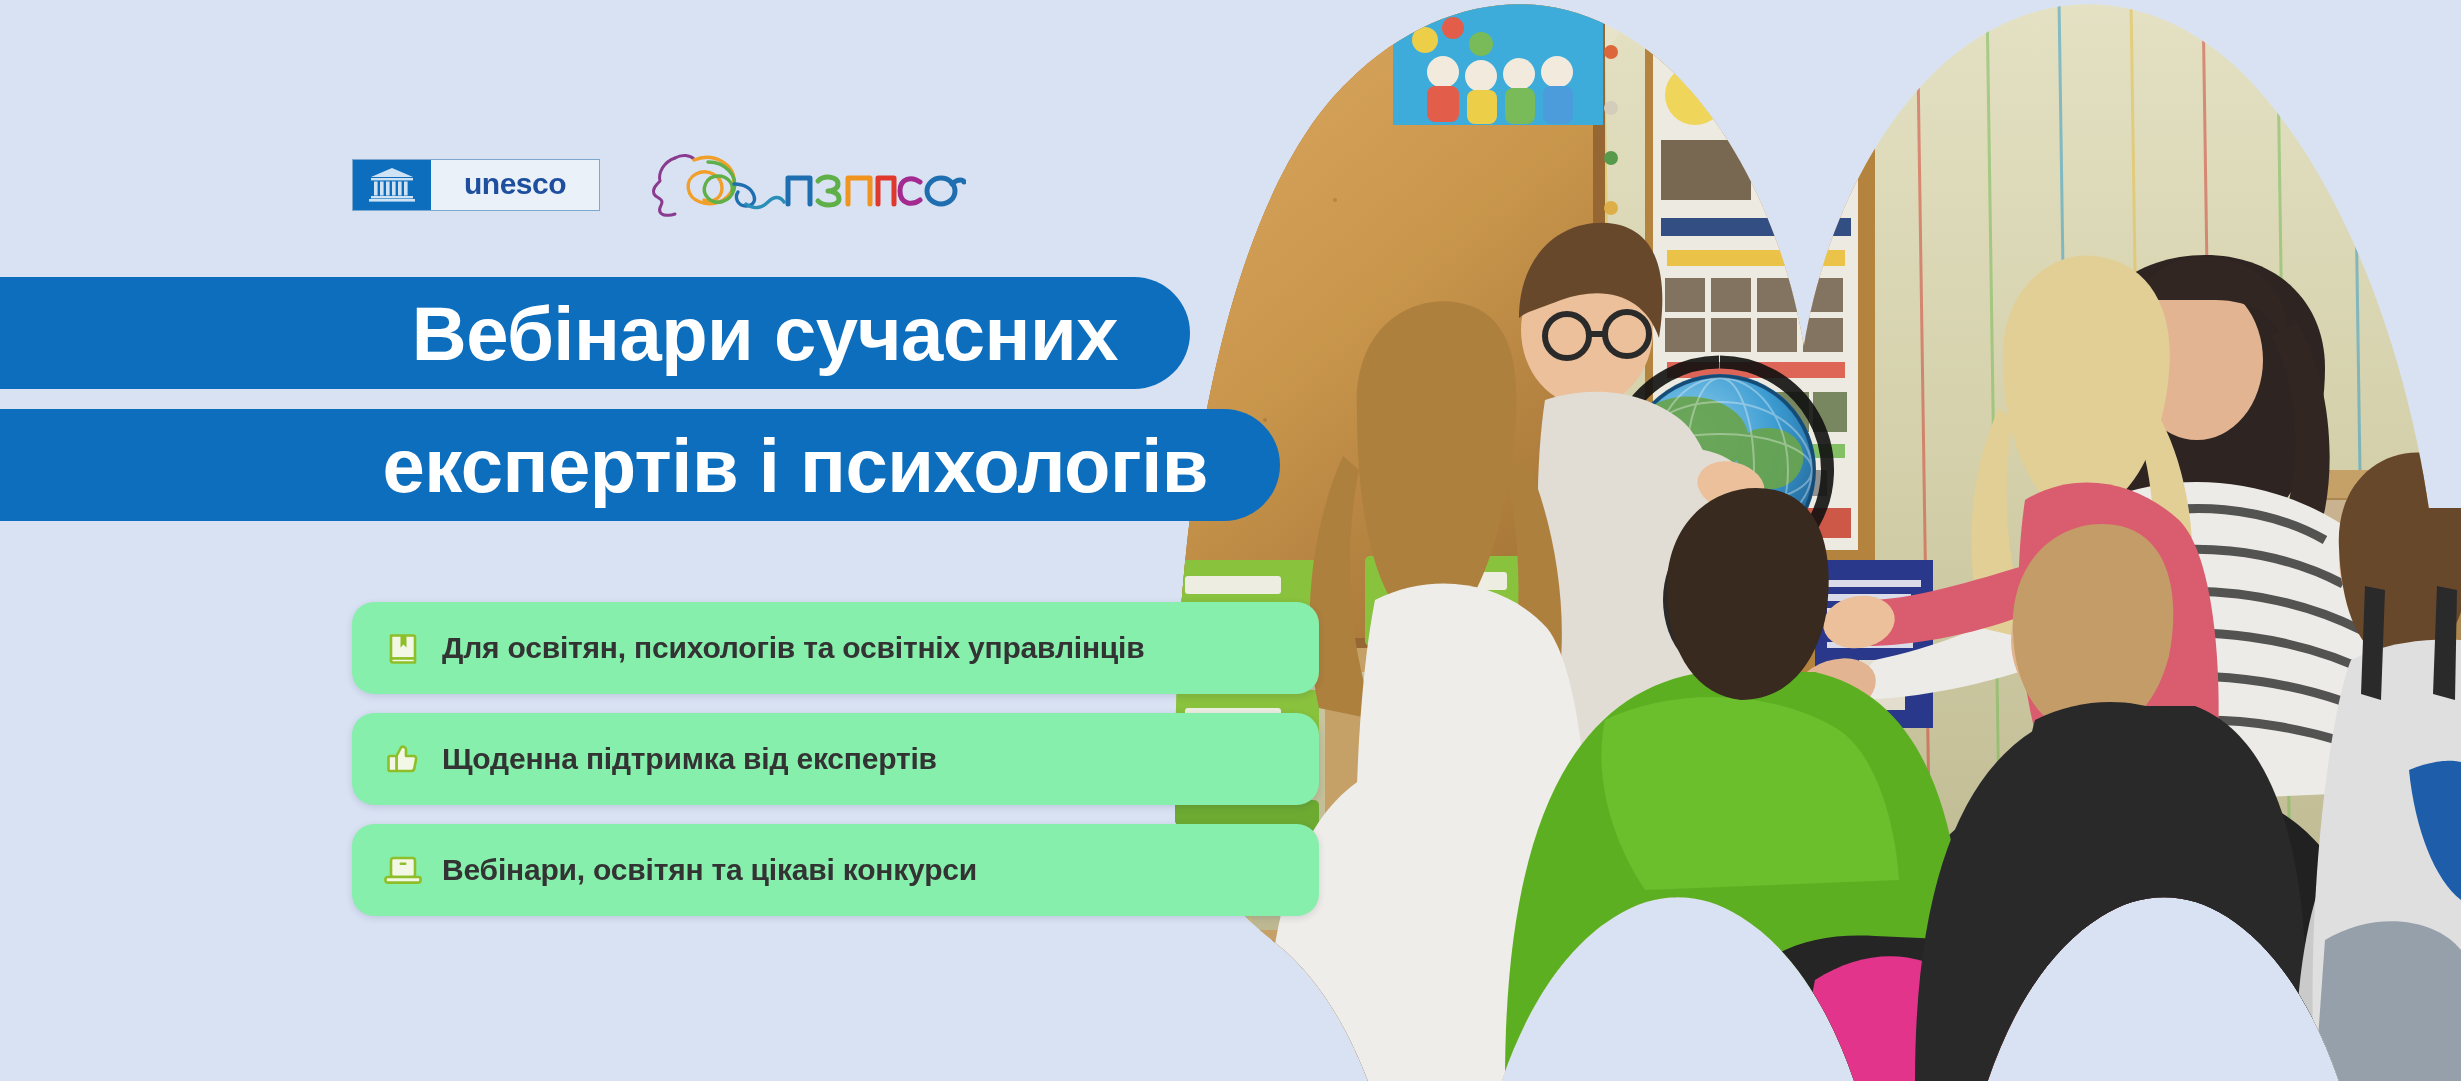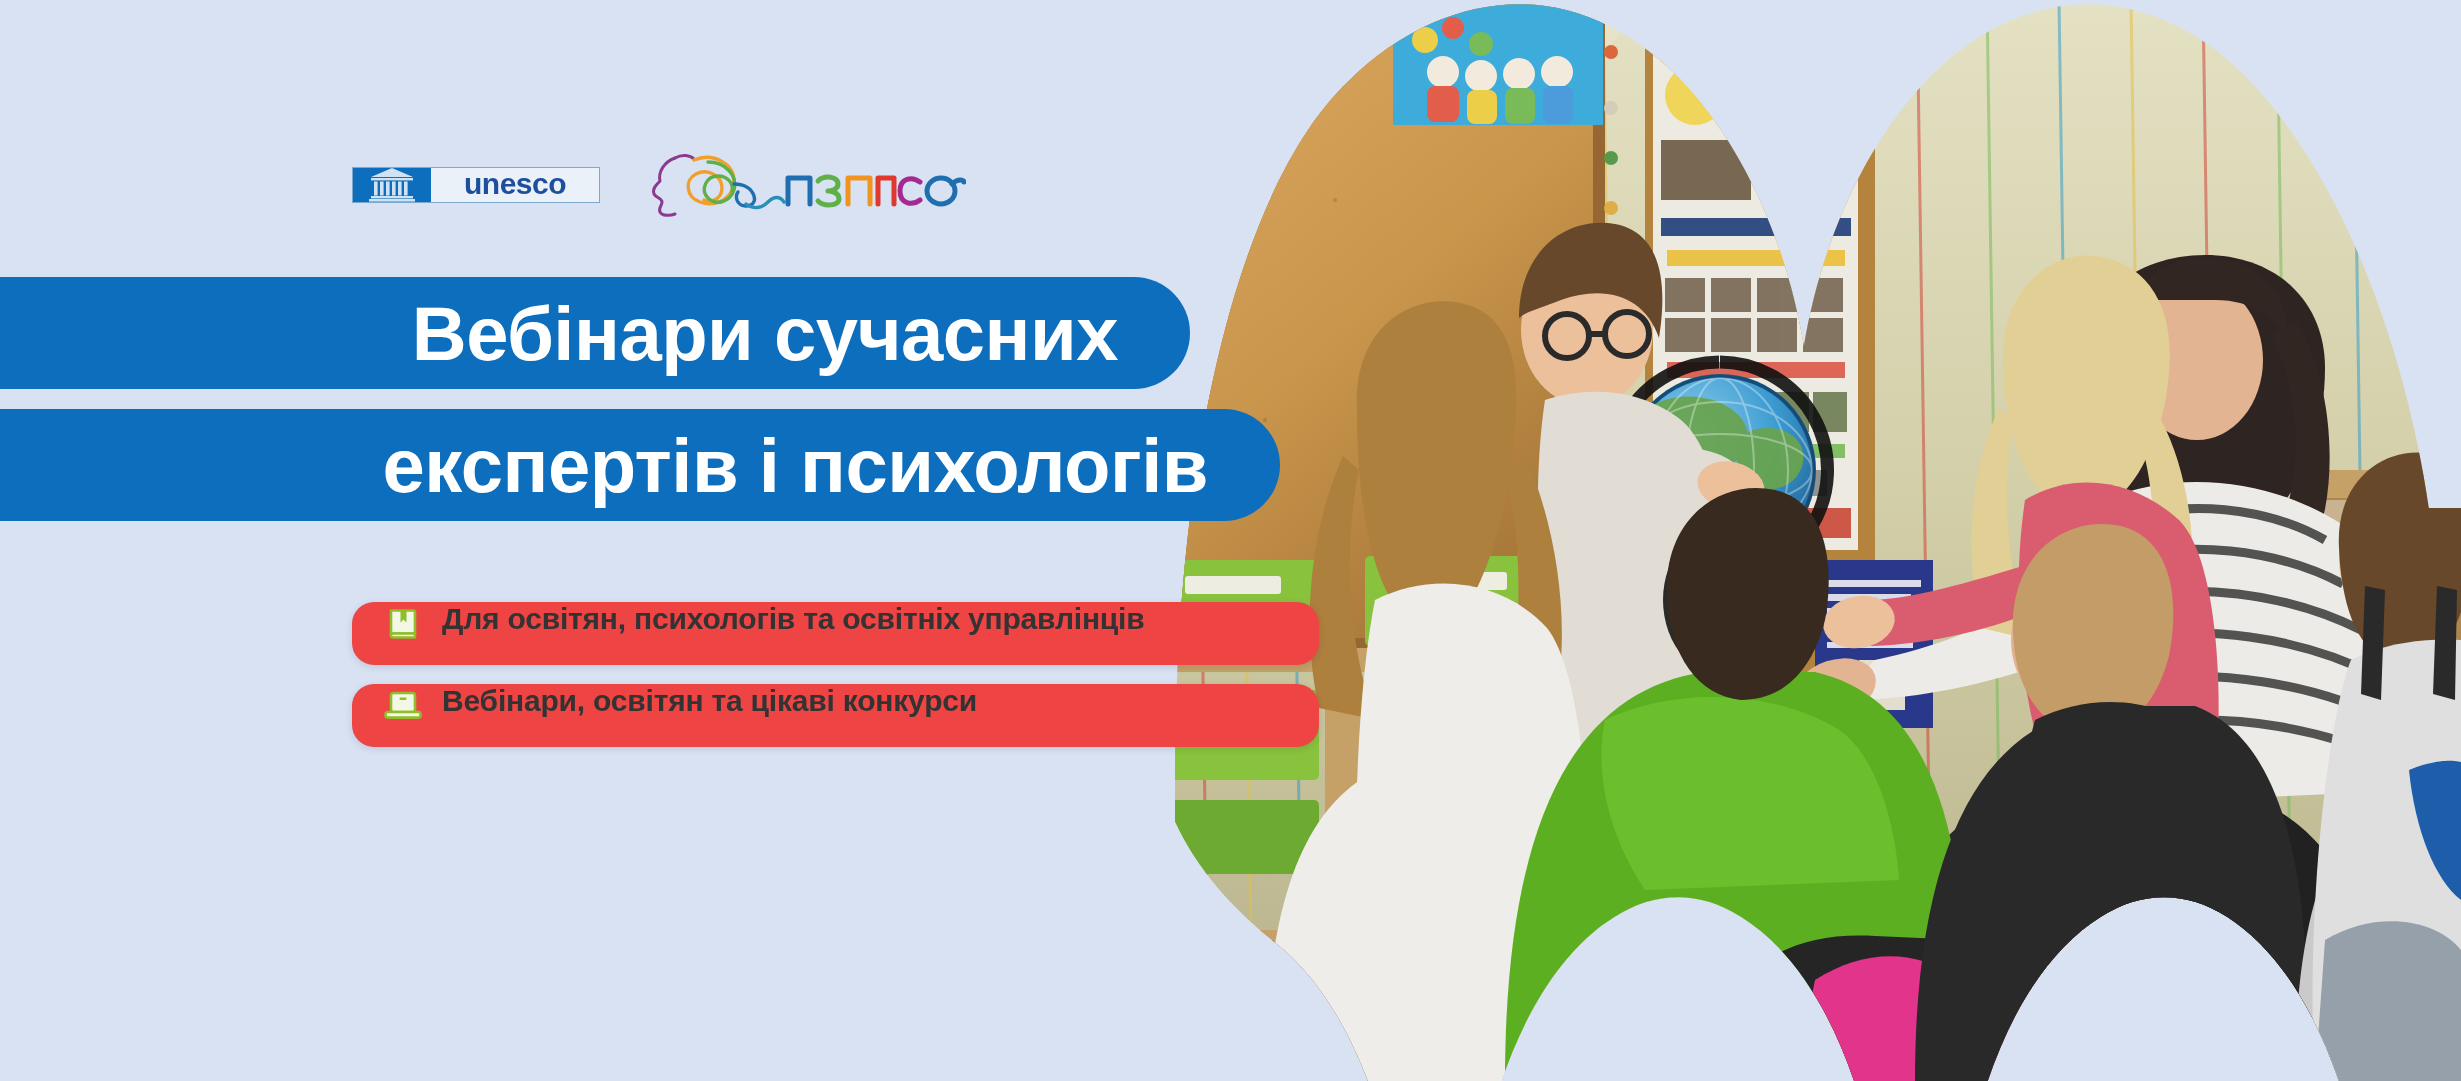--- a/index.html
+++ b/index.html
@@ -27,21 +27,21 @@
   #photo-canvas { position: absolute; inset: 0; }
 
   
   #logo-row {
     position: absolute;
     left: 352px; top: 148px;
     display: flex; align-items: center; gap: 42px;
   }
   .unesco-logo {
     display: flex; align-items: stretch;
-    height: 36px; width: 248px;
+    height: 52px; width: 248px;
     background: #eaf1f9;
     border: 1px solid #7da8ce;
   }
   .unesco-emblem {
     width: 78px; background: #0c6ebd;
     display: flex; align-items: center; justify-content: center;
   }
   .unesco-word {
     flex: 1; display: flex; align-items: center; justify-content: center;
     color: #1d4f9e; font-weight: 700; font-size: 30px;
@@ -67,24 +67,24 @@
   #headline-line-2 { top: 409px; height: 112px; width: 1340px; }
 
   
   #features {
     position: absolute;
     left: 352px; top: 602px;
     display: flex; flex-direction: column; gap: 19px;
     width: 967px;
   }
   .feature-pill {
-    height: 63px;
-    background: #ef4444;
+    height: 92px;
+    background: #86efac;
     border-radius: 22px;
-    display: flex; 
+    display: flex; align-items: center;
     padding-left: 30px;
     box-shadow: 0 2px 7px rgba(20,40,80,.14);
   }
   .feature-icon {
     width: 42px; height: 42px;
     flex: 0 0 42px;
     margin-right: 18px;
     display: flex; align-items: center; justify-content: center;
   }
   .feature-text {
@@ -505,20 +505,32 @@
           <g fill="none" stroke="#8ebe28" stroke-width="2.6" stroke-linejoin="round">
             <path d="M8 7.5 h22 a2 2 0 0 1 2 2 v21 H10 a2 2 0 0 0 -2 2 V7.5 Z" fill="#f2f7e6"></path>
             <path d="M8 32.5 a2 2 0 0 1 2 -2 h22 v4 H10 a2 2 0 0 1 -2 -2 Z" fill="#f2f7e6"></path>
           </g>
           <path d="M17.5 7.5 h6 v12 l-3 -3 l-3 3 Z" fill="#8ebe28"></path>
         </svg>
       </span>
       <span class="feature-text">Для освітян, психологів та освітніх управлінців</span>
     </div>
 
+    <div class="feature-pill">
+      <span class="feature-icon">
+        <svg width="40" height="40" viewBox="0 0 40 40" aria-hidden="true">
+          <g fill="#f2f7e6" stroke="#8ebe28" stroke-width="2.6" stroke-linejoin="round">
+            <path d="M13.5 17 L18 8.5 a3 3 0 0 1 5 2.6 V17 h7.5 a2.6 2.6 0 0 1 2.6 3 l-1.8 9.5
+                     a3 3 0 0 1 -3 2.5 H13.5 Z"></path>
+            <rect x="5.5" y="17" width="8" height="15" rx="1.6"></rect>
+          </g>
+        </svg>
+      </span>
+      <span class="feature-text">Щоденна підтримка від експертів</span>
+    </div>
 
     <div class="feature-pill">
       <span class="feature-icon">
         <svg width="40" height="40" viewBox="0 0 40 40" aria-hidden="true">
           <g fill="#f2f7e6" stroke="#8ebe28" stroke-width="2.6" stroke-linejoin="round">
             <rect x="8" y="8" width="24" height="19" rx="2.6"></rect>
             <path d="M4.5 27 h31 a2 2 0 0 1 2 2 v1.6 a2 2 0 0 1 -2 2 h-31 a2 2 0 0 1 -2 -2 V29 a2 2 0 0 1 2 -2 Z"></path>
           </g>
           <rect x="16.5" y="12.5" width="7" height="2.4" rx="1.2" fill="#8ebe28"></rect>
         </svg>

